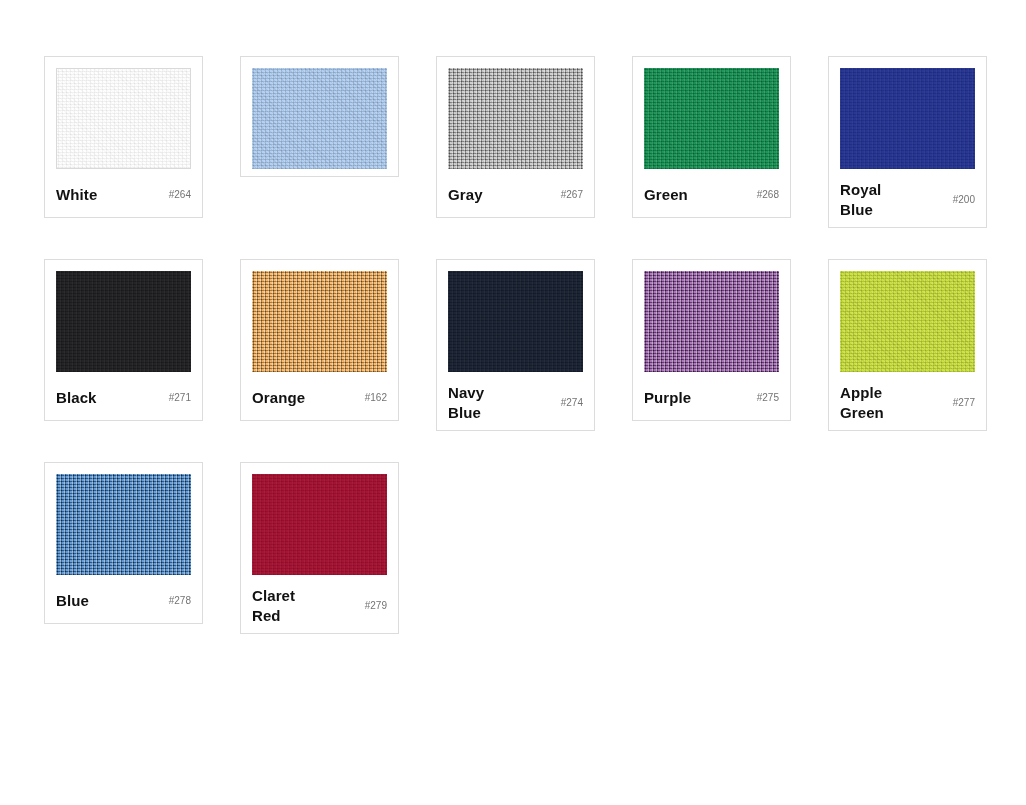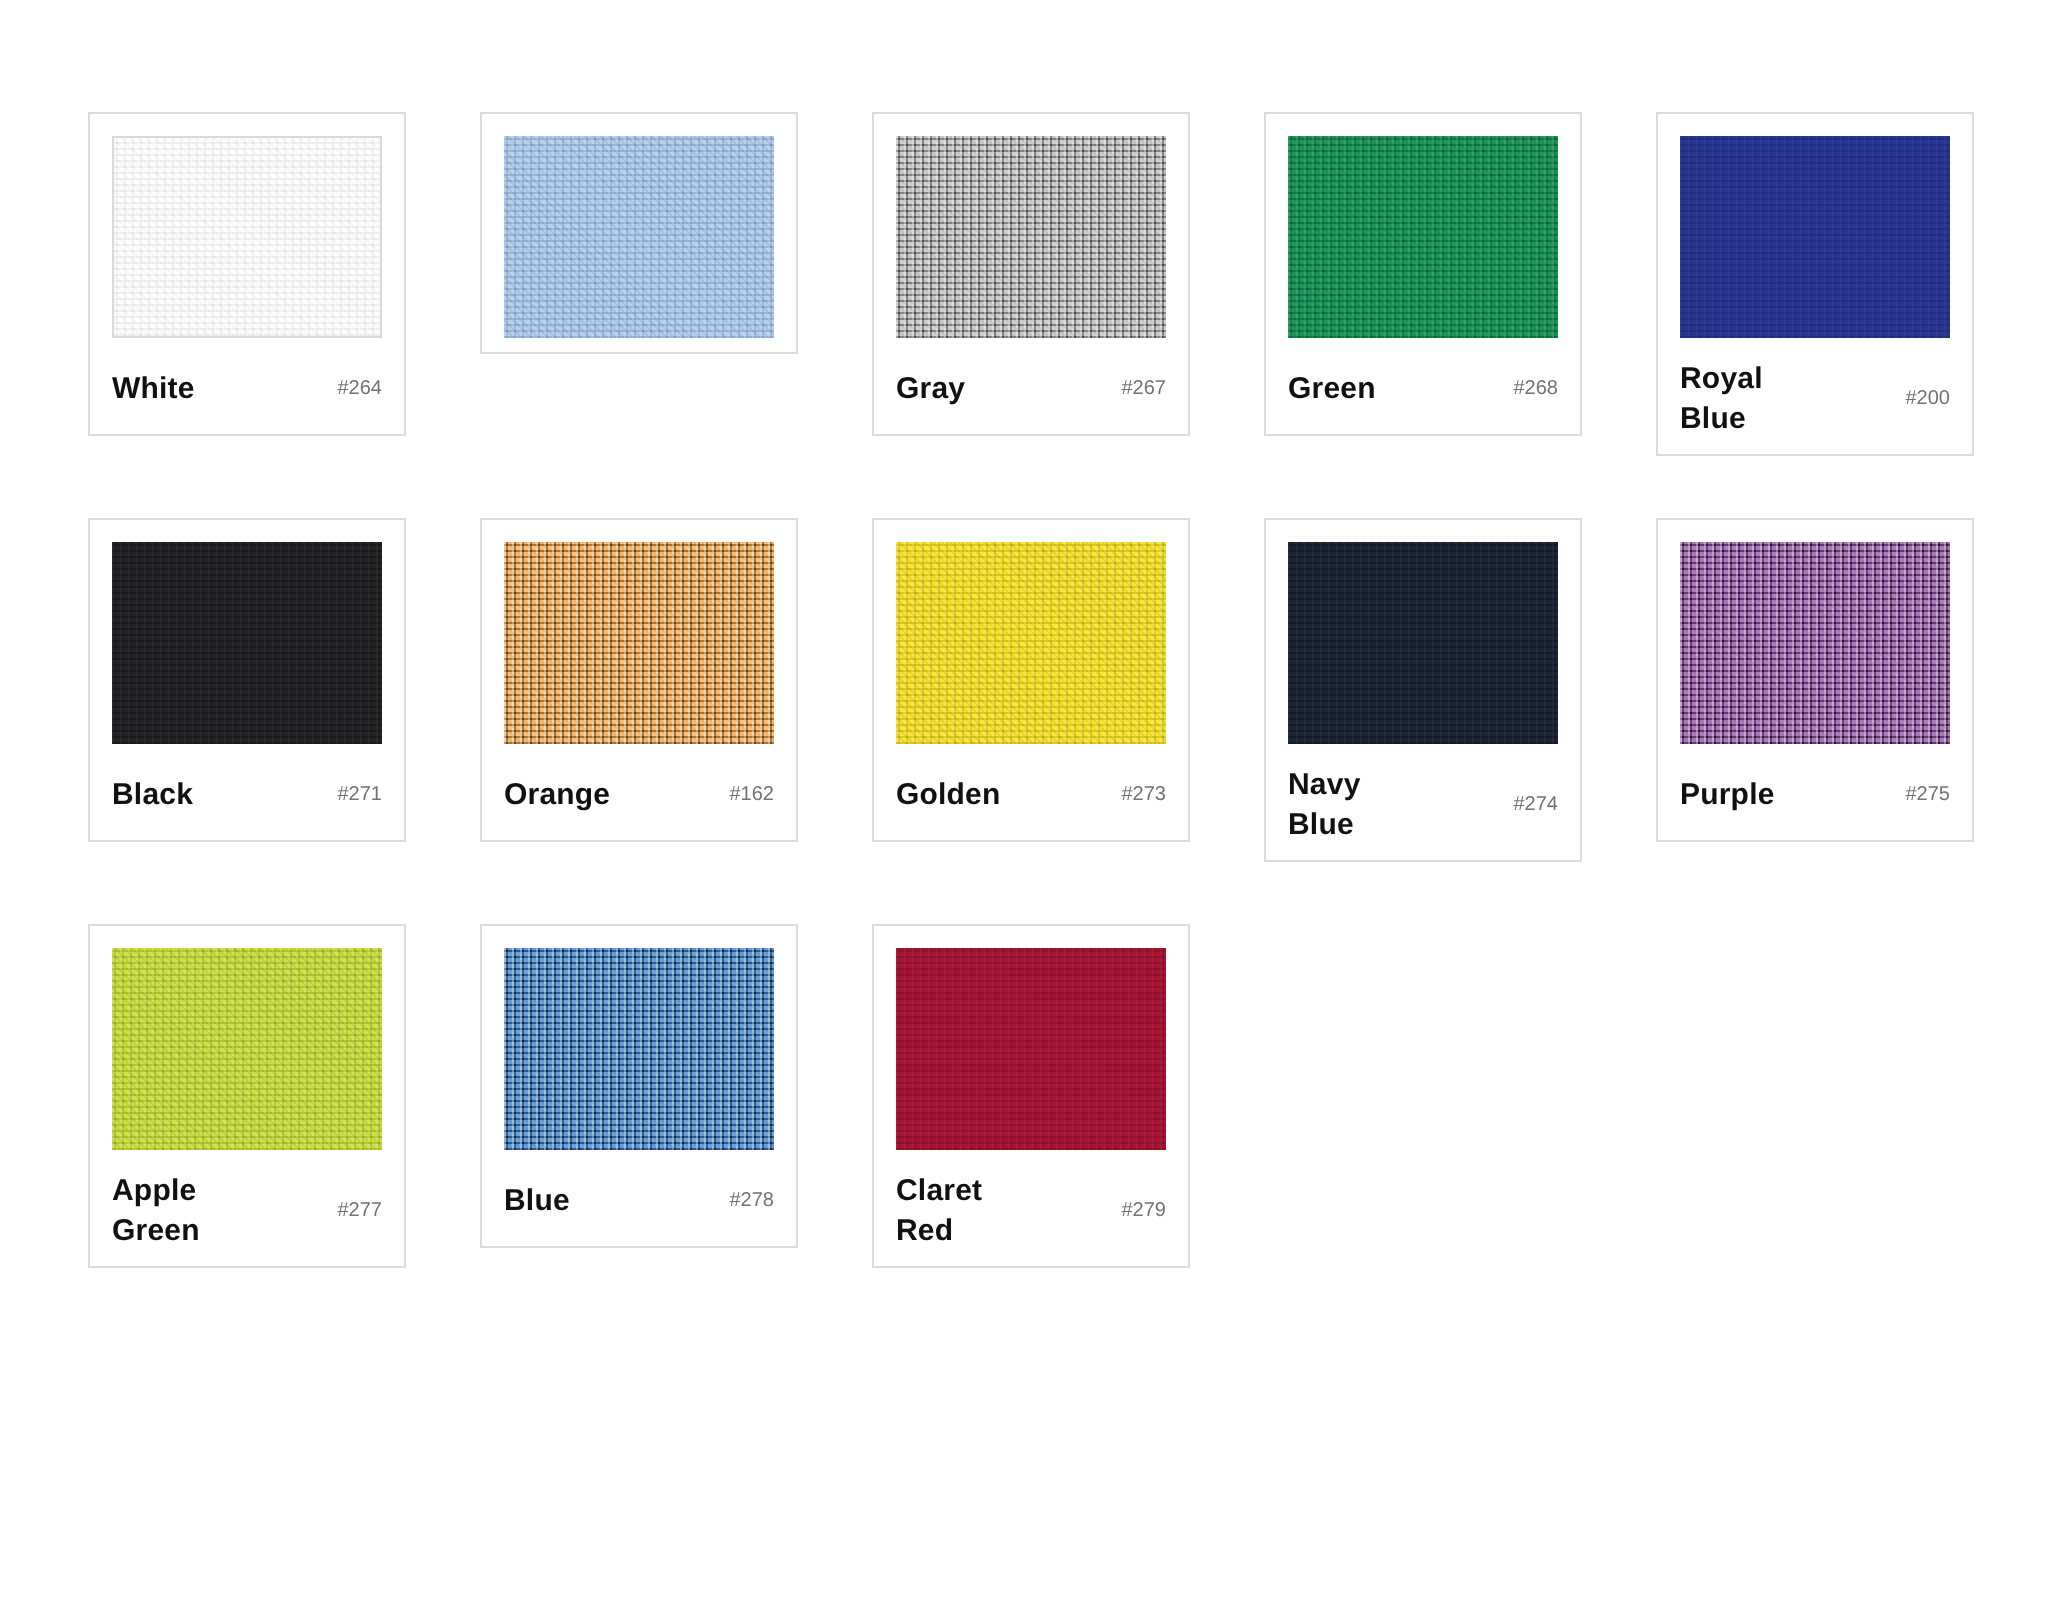--- a/index.html
+++ b/index.html
@@ -206,29 +206,20 @@
         <div class="swatch-chip-wrap">
           <div class="swatch-chip is-coarse" style="background-color: rgb(245, 149, 30);"></div>
         </div>
         <div class="swatch-label">
           <span class="swatch-name">Orange</span>
           <span class="swatch-code">#162</span>
         </div>
       </div>
       <div class="swatch-card">
         <div class="swatch-chip-wrap">
-          <div class="swatch-chip" style="background-color: rgb(246, 224, 22);"></div>
-        </div>
-        <div class="swatch-label">
-          <span class="swatch-name">Golden</span>
-          <span class="swatch-code">#273</span>
-        </div>
-      </div>
-      <div class="swatch-card">
-        <div class="swatch-chip-wrap">
           <div class="swatch-chip is-dark" style="background-color: rgb(19, 27, 43);"></div>
         </div>
         <div class="swatch-label">
           <span class="swatch-name">Navy
 Blue</span>
           <span class="swatch-code">#274</span>
         </div>
       </div>
       <div class="swatch-card">
         <div class="swatch-chip-wrap">

